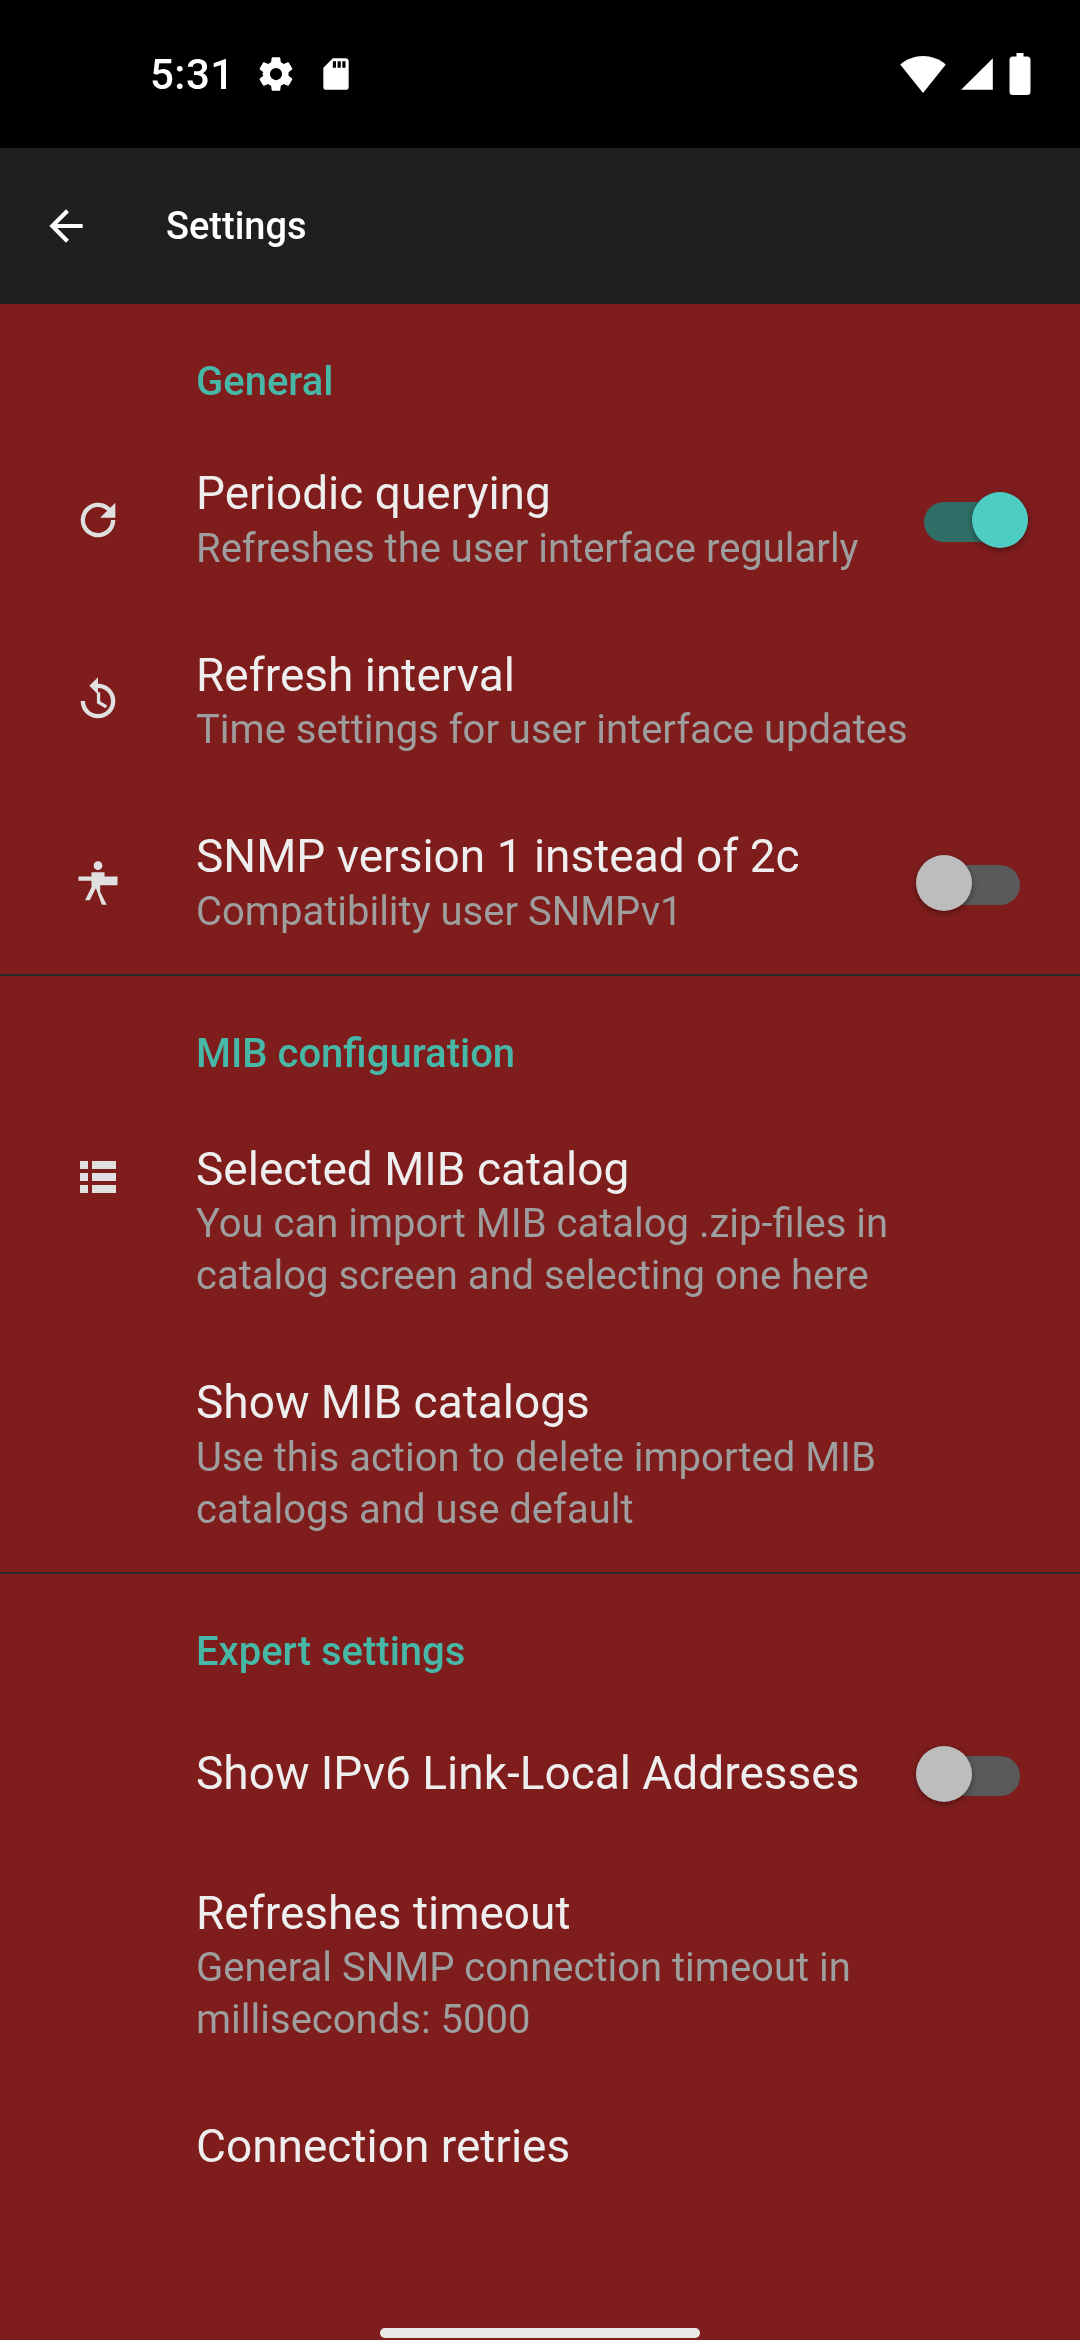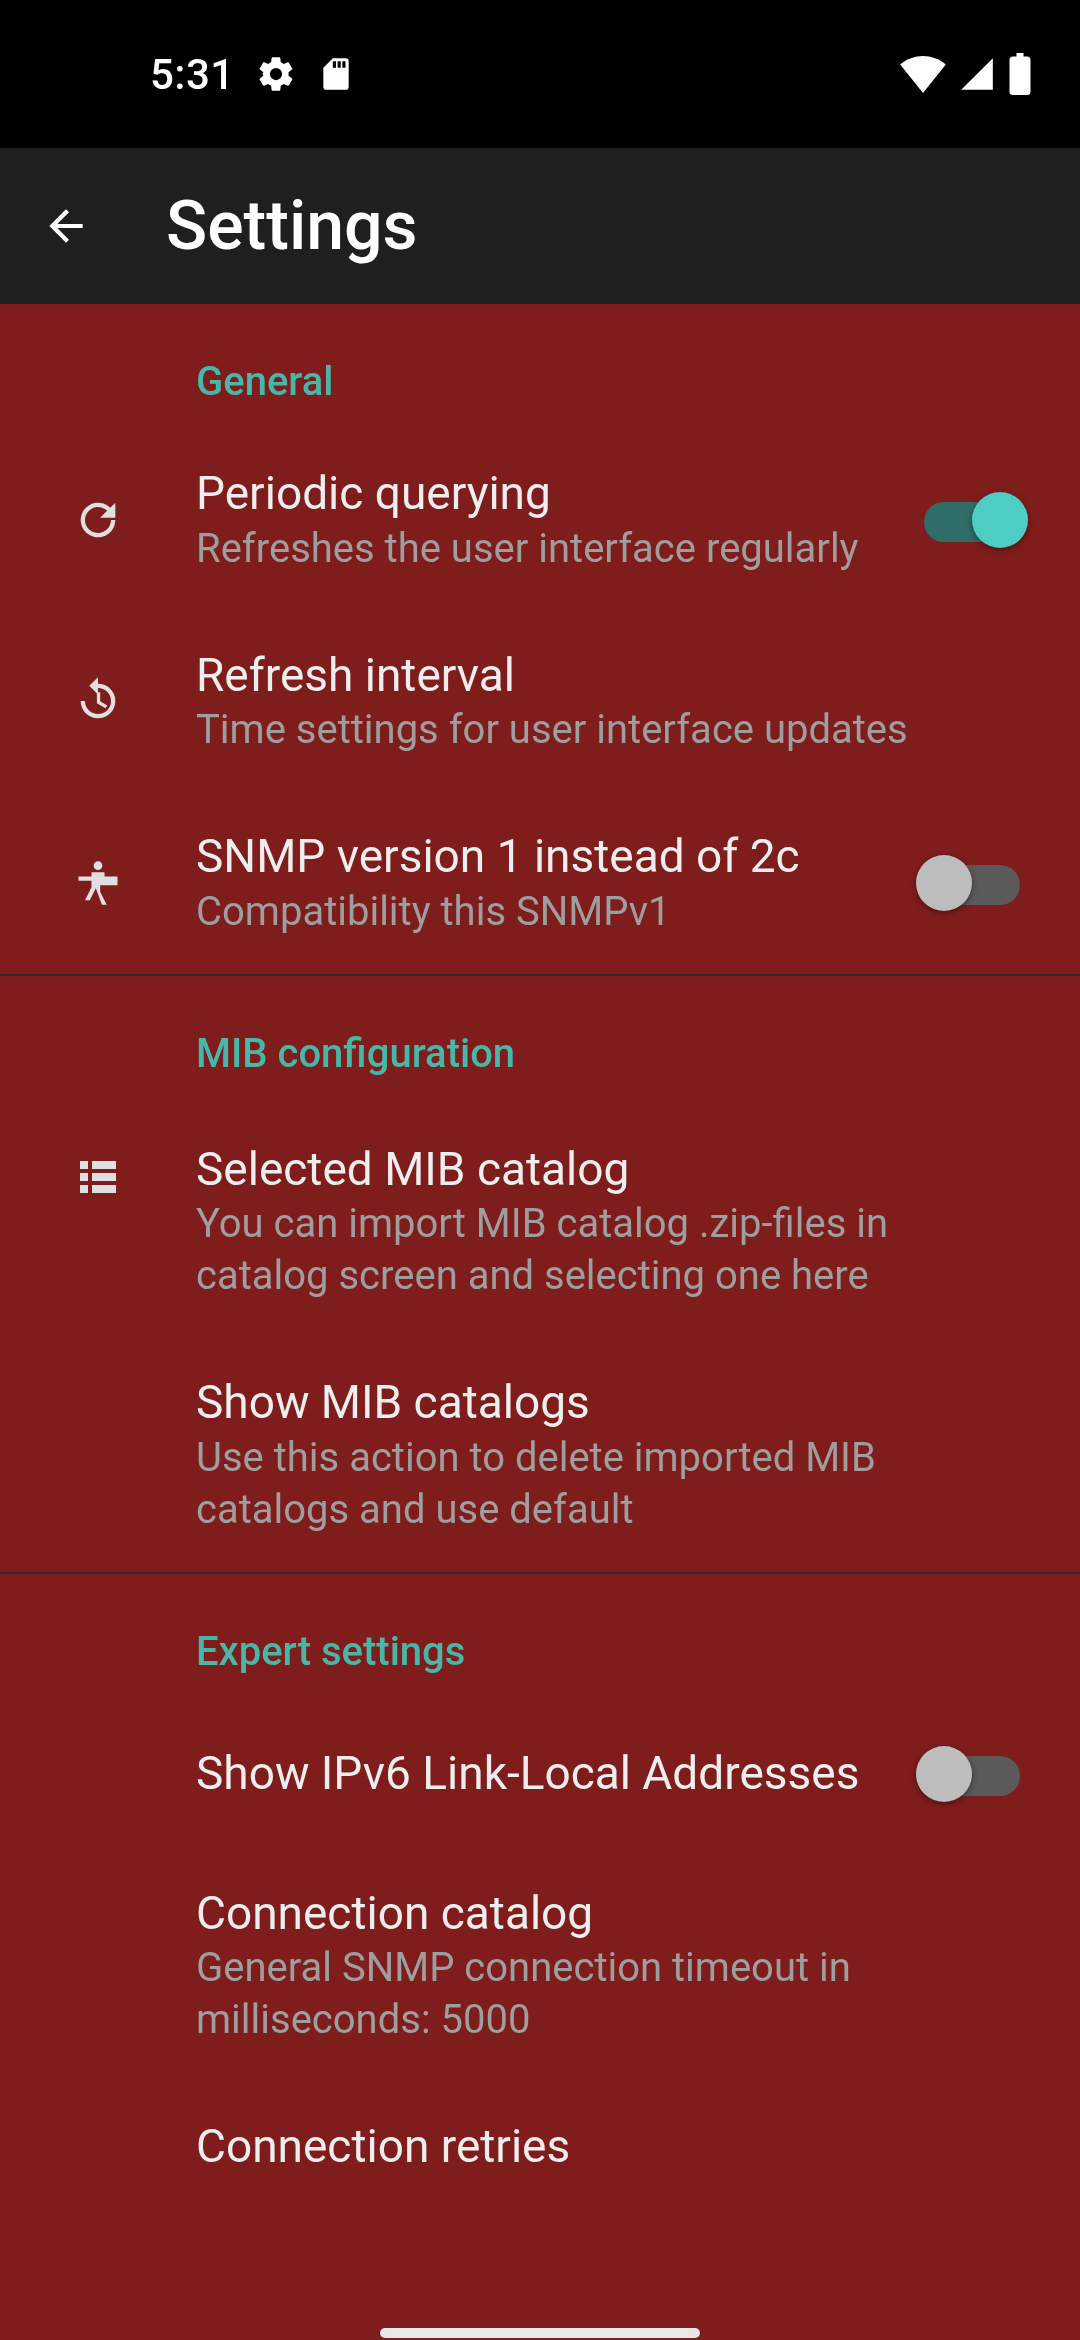--- a/index.html
+++ b/index.html
@@ -30,21 +30,21 @@
       align-items: center;
       padding: 0 30px;
       gap: 64px;
     }
     .back-btn {
       width: 72px; height: 72px;
       display: flex; align-items: center; justify-content: center;
       border-radius: 50%;
       cursor: pointer;
     }
-    .app-title { font-size: 68px; font-weight: 500; color: #fff; }
+    .app-title { font-size: 38px; font-weight: 500; color: #fff; }
     
     .content {
       background: #7f1d1d;
       height: calc(2340px - 136px - 156px);
       overflow: hidden;
       position: relative;
     }
     .section-header {
       padding: 54px 0 24px 196px;
       color: #47b8a8;
@@ -176,21 +176,21 @@
 
   <div class="setting-row">
     <div class="row-icon">
       <svg width="52" height="52" viewBox="0 0 24 24" fill="#e0e0e0">
           <circle cx="12" cy="4" r="2"></circle>
           <path d="M21 9h-6V7H9v2H3v2h6v3l-3 6h2.2l2.8-5.6L13.8 22H16l-3-6v-3h8V9z"></path>
         </svg>
     </div>
     <div class="row-text">
       <div class="row-title">SNMP version 1 instead of 2c</div>
-      <div class="row-sub">Compatibility this SNMPv1</div>
+      <div class="row-sub">Compatibility user SNMPv1</div>
     </div>
     <div class="toggle">
       <div class="toggle-track"></div>
         <div class="toggle-thumb"></div>
     </div>
   </div>
 
   <div class="divider"></div>
 
   <div class="section-header">MIB configuration</div>
@@ -226,21 +226,21 @@
     </div>
     <div class="toggle">
       <div class="toggle-track"></div>
         <div class="toggle-thumb"></div>
     </div>
   </div>
 
   <div class="setting-row">
     <div class="row-icon"></div>
     <div class="row-text">
-      <div class="row-title">Connection catalog</div>
+      <div class="row-title">Refreshes timeout</div>
       <div class="row-sub">General SNMP connection timeout in milliseconds: 5000</div>
     </div>
   </div>
 
   <div class="setting-row" style="padding-bottom:0; min-height:80px;">
     <div class="row-icon"></div>
     <div class="row-text">
       <div class="row-title">Connection retries</div>
     </div>
   </div>

